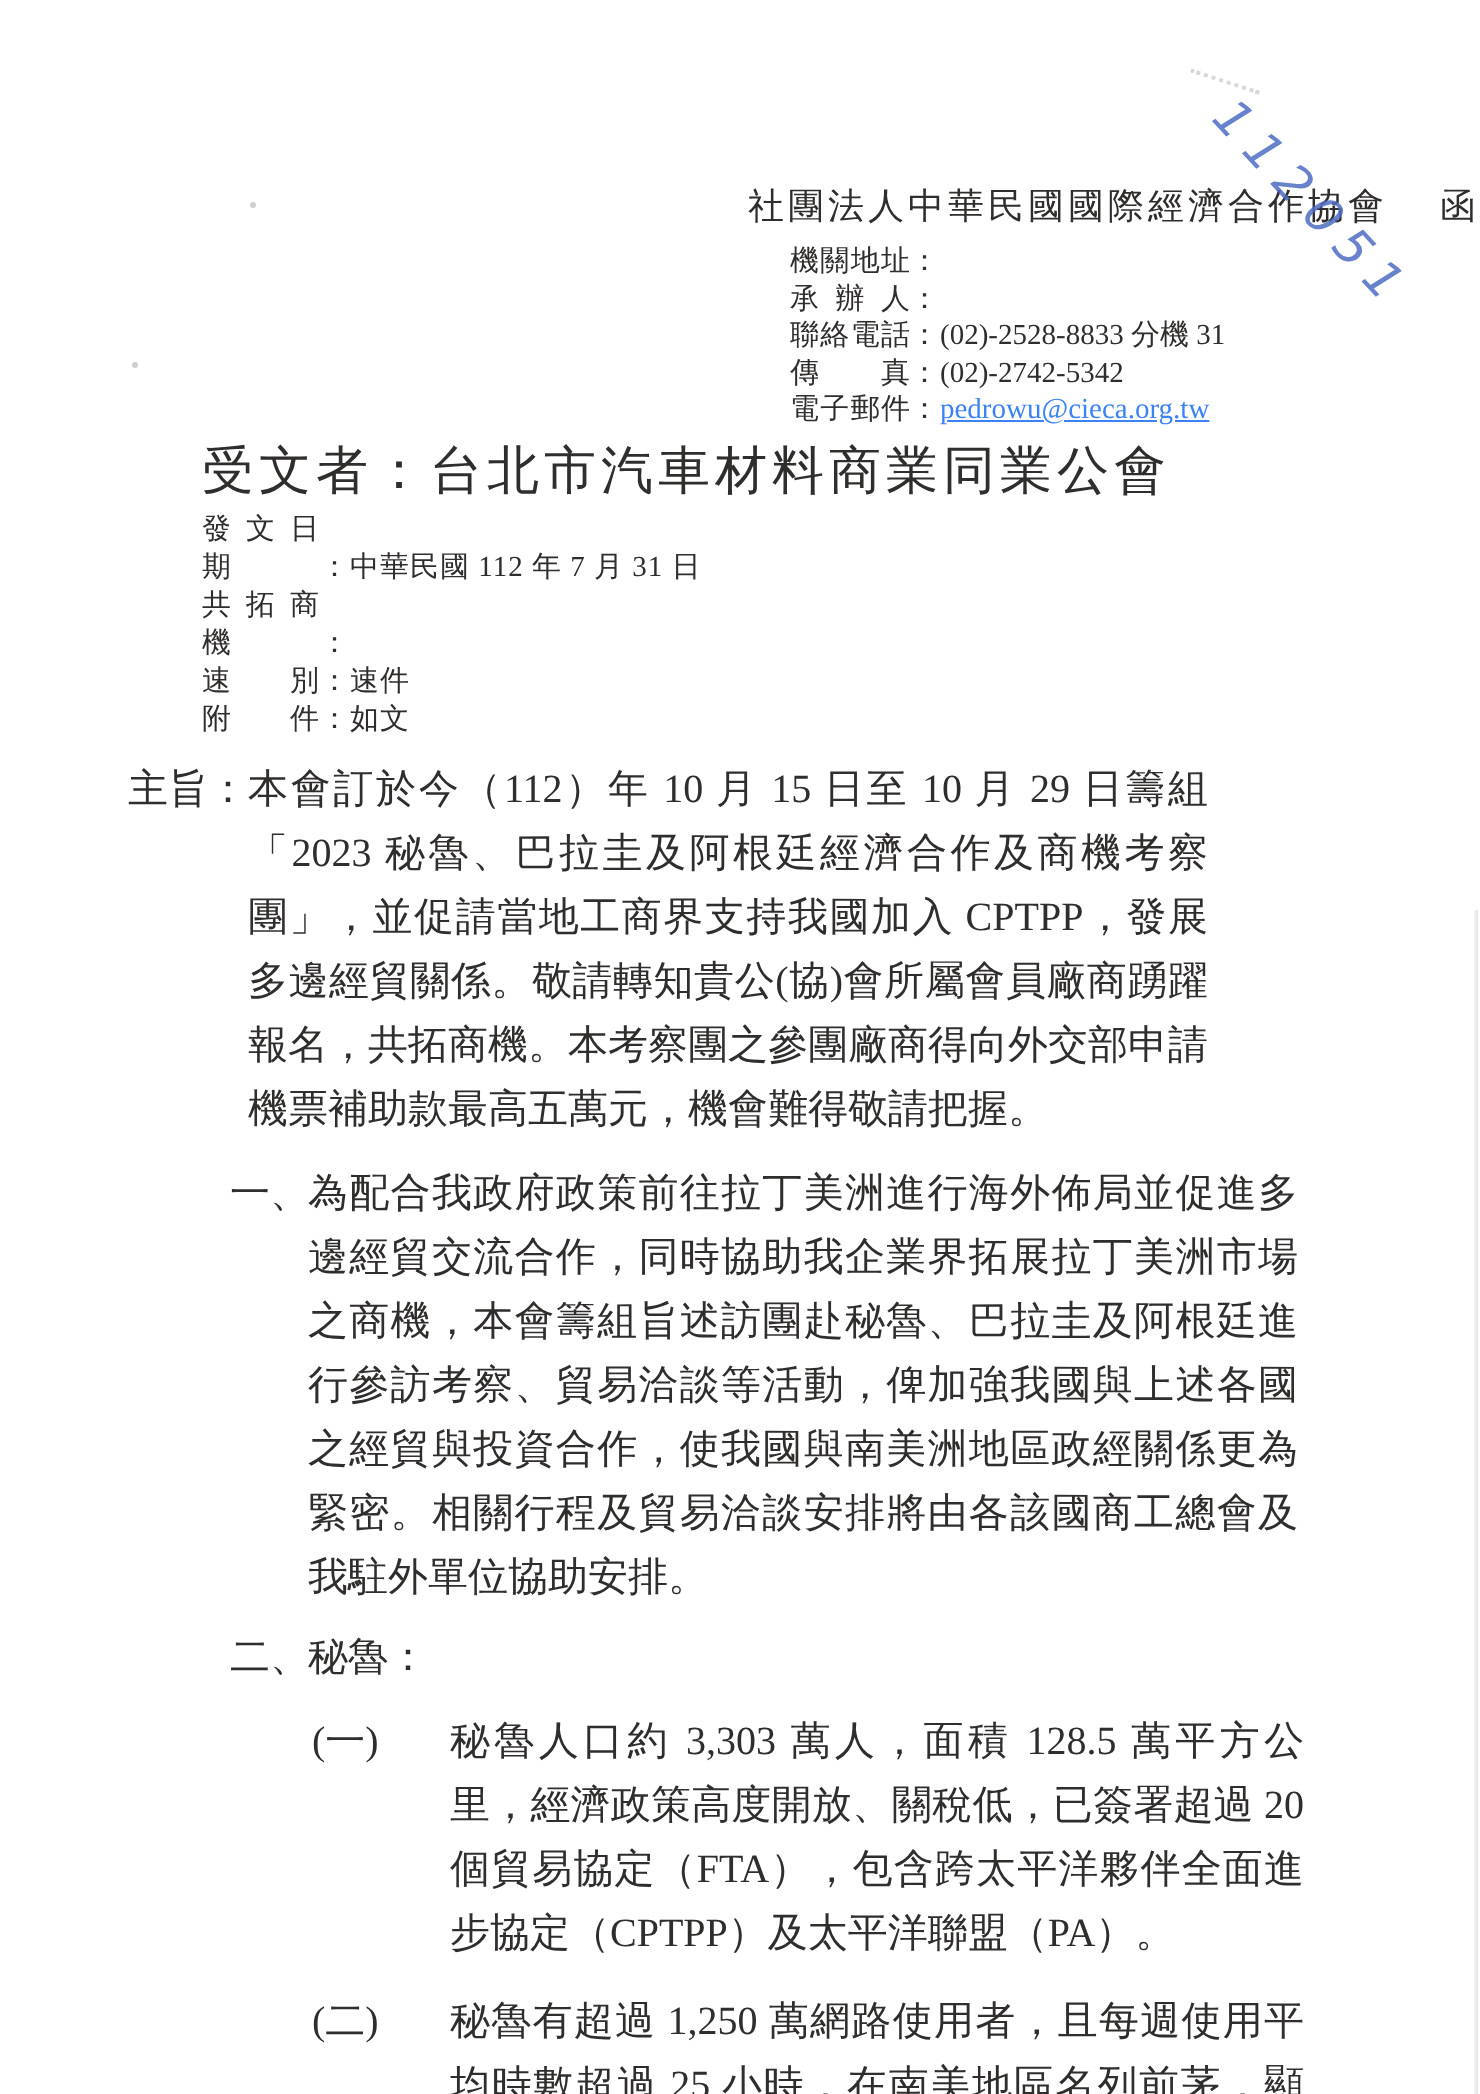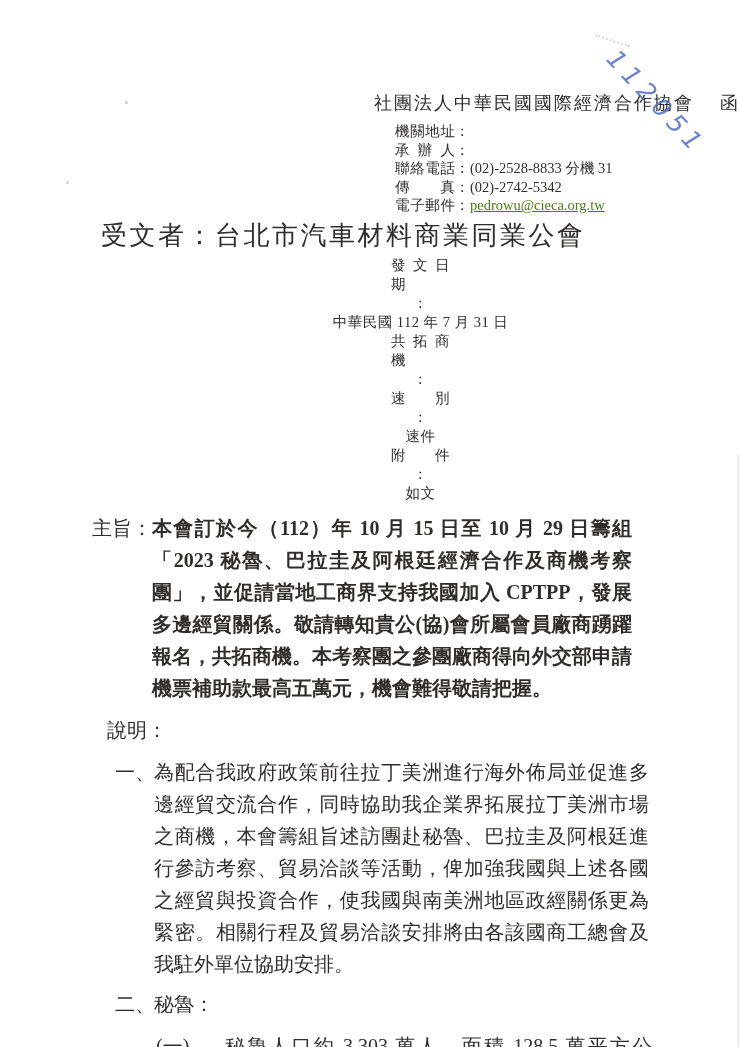--- a/index.html
+++ b/index.html
@@ -14,36 +14,36 @@
   
   .title-row { padding-top:91px; text-align:right; font-size:18px; letter-spacing:2px; white-space:nowrap; font-weight:500; }
   .doc-type { margin-left:26px; }
 
   
   .contact { margin:7px 0 0 395px; width:302px; font-size:14.5px; line-height:18.5px; }
   .c-row { display:flex; align-items:flex-start; }
   .c-label { flex:none; width:60px; text-align:justify; text-align-last:justify; }
   .c-colon { flex:none; width:15px; }
   .c-value { width:224px; }
-  a.email-link { color:#4d7c0f; text-decoration:underline;text-align:right; }
+  a.email-link { color:#3b82f6; text-decoration:underline;text-align:right; }
 
   
   .recipient { margin:7px 0 0 101px; font-size:26px; letter-spacing:2.5px; line-height:27px; }
 
   
   .meta { margin:7px 0 0 101px; font-size:14.5px; line-height:19px; letter-spacing:0.5px; }
-  .m-row { display:flex; align-items:center;flex-direction:column; }
+  .m-row { display:flex; align-items:flex-end; }
   .m-label { flex:none; width:59px; text-align:justify; text-align-last:justify; }
   .m-colon { flex:none; width:15px; }
 
   
-  .subject { display:flex; margin:9px 0 0 92px; width:540px; font-size:20px; line-height:32px; }
+  .subject { display:flex; margin:9px 0 0 64px; width:540px; font-size:20px; line-height:32px; }
   .s-label { flex:none; }
   .s-colon { flex:none; }
-  .s-text { flex:1; text-align:justify;font-weight:bold; }
+  .s-text { flex:1; text-align:justify; }
 
   
   .explain-heading { margin:10px 0 0 107px; font-size:20px; line-height:32px; }
 
   .item { display:flex; margin-left:115px; width:534px; font-size:20px; line-height:32px; }
   .item .num { flex:none; width:39px; }
   .item .txt { flex:1; text-align:justify; }
   .item-1 { margin-top:10px; }
   .item-2 { margin-top:8px; }
 
@@ -135,23 +135,20 @@
       <span>如文</span>
     </div>
   </div>
 
   <div class="subject">
     <span class="s-label">主旨</span>
     <span class="s-colon">：</span>
     <div class="s-text">本會訂於今（112）年 10 月 15 日至 10 月 29 日籌組「2023 秘魯、巴拉圭及阿根廷經濟合作及商機考察團」，並促請當地工商界支持我國加入 CPTPP，發展多邊經貿關係。敬請轉知貴公(協)會所屬會員廠商踴躍報名，共拓商機。本考察團之參團廠商得向外交部申請機票補助款最高五萬元，機會難得敬請把握。</div>
   </div>
 
-  <div class="explain-heading">
-    <span>說明</span><span>：</span>
-  </div>
 
   <div class="item item-1">
     <span class="num">一、</span>
     <div class="txt">為配合我政府政策前往拉丁美洲進行海外佈局並促進多邊經貿交流合作，同時協助我企業界拓展拉丁美洲市場之商機，本會籌組旨述訪團赴秘魯、巴拉圭及阿根廷進行參訪考察、貿易洽談等活動，俾加強我國與上述各國之經貿與投資合作，使我國與南美洲地區政經關係更為緊密。相關行程及貿易洽談安排將由各該國商工總會及我駐外單位協助安排。</div>
   </div>
 
   <div class="item item-2">
     <span class="num">二、</span>
     <div class="txt">秘魯：</div>
   </div>

